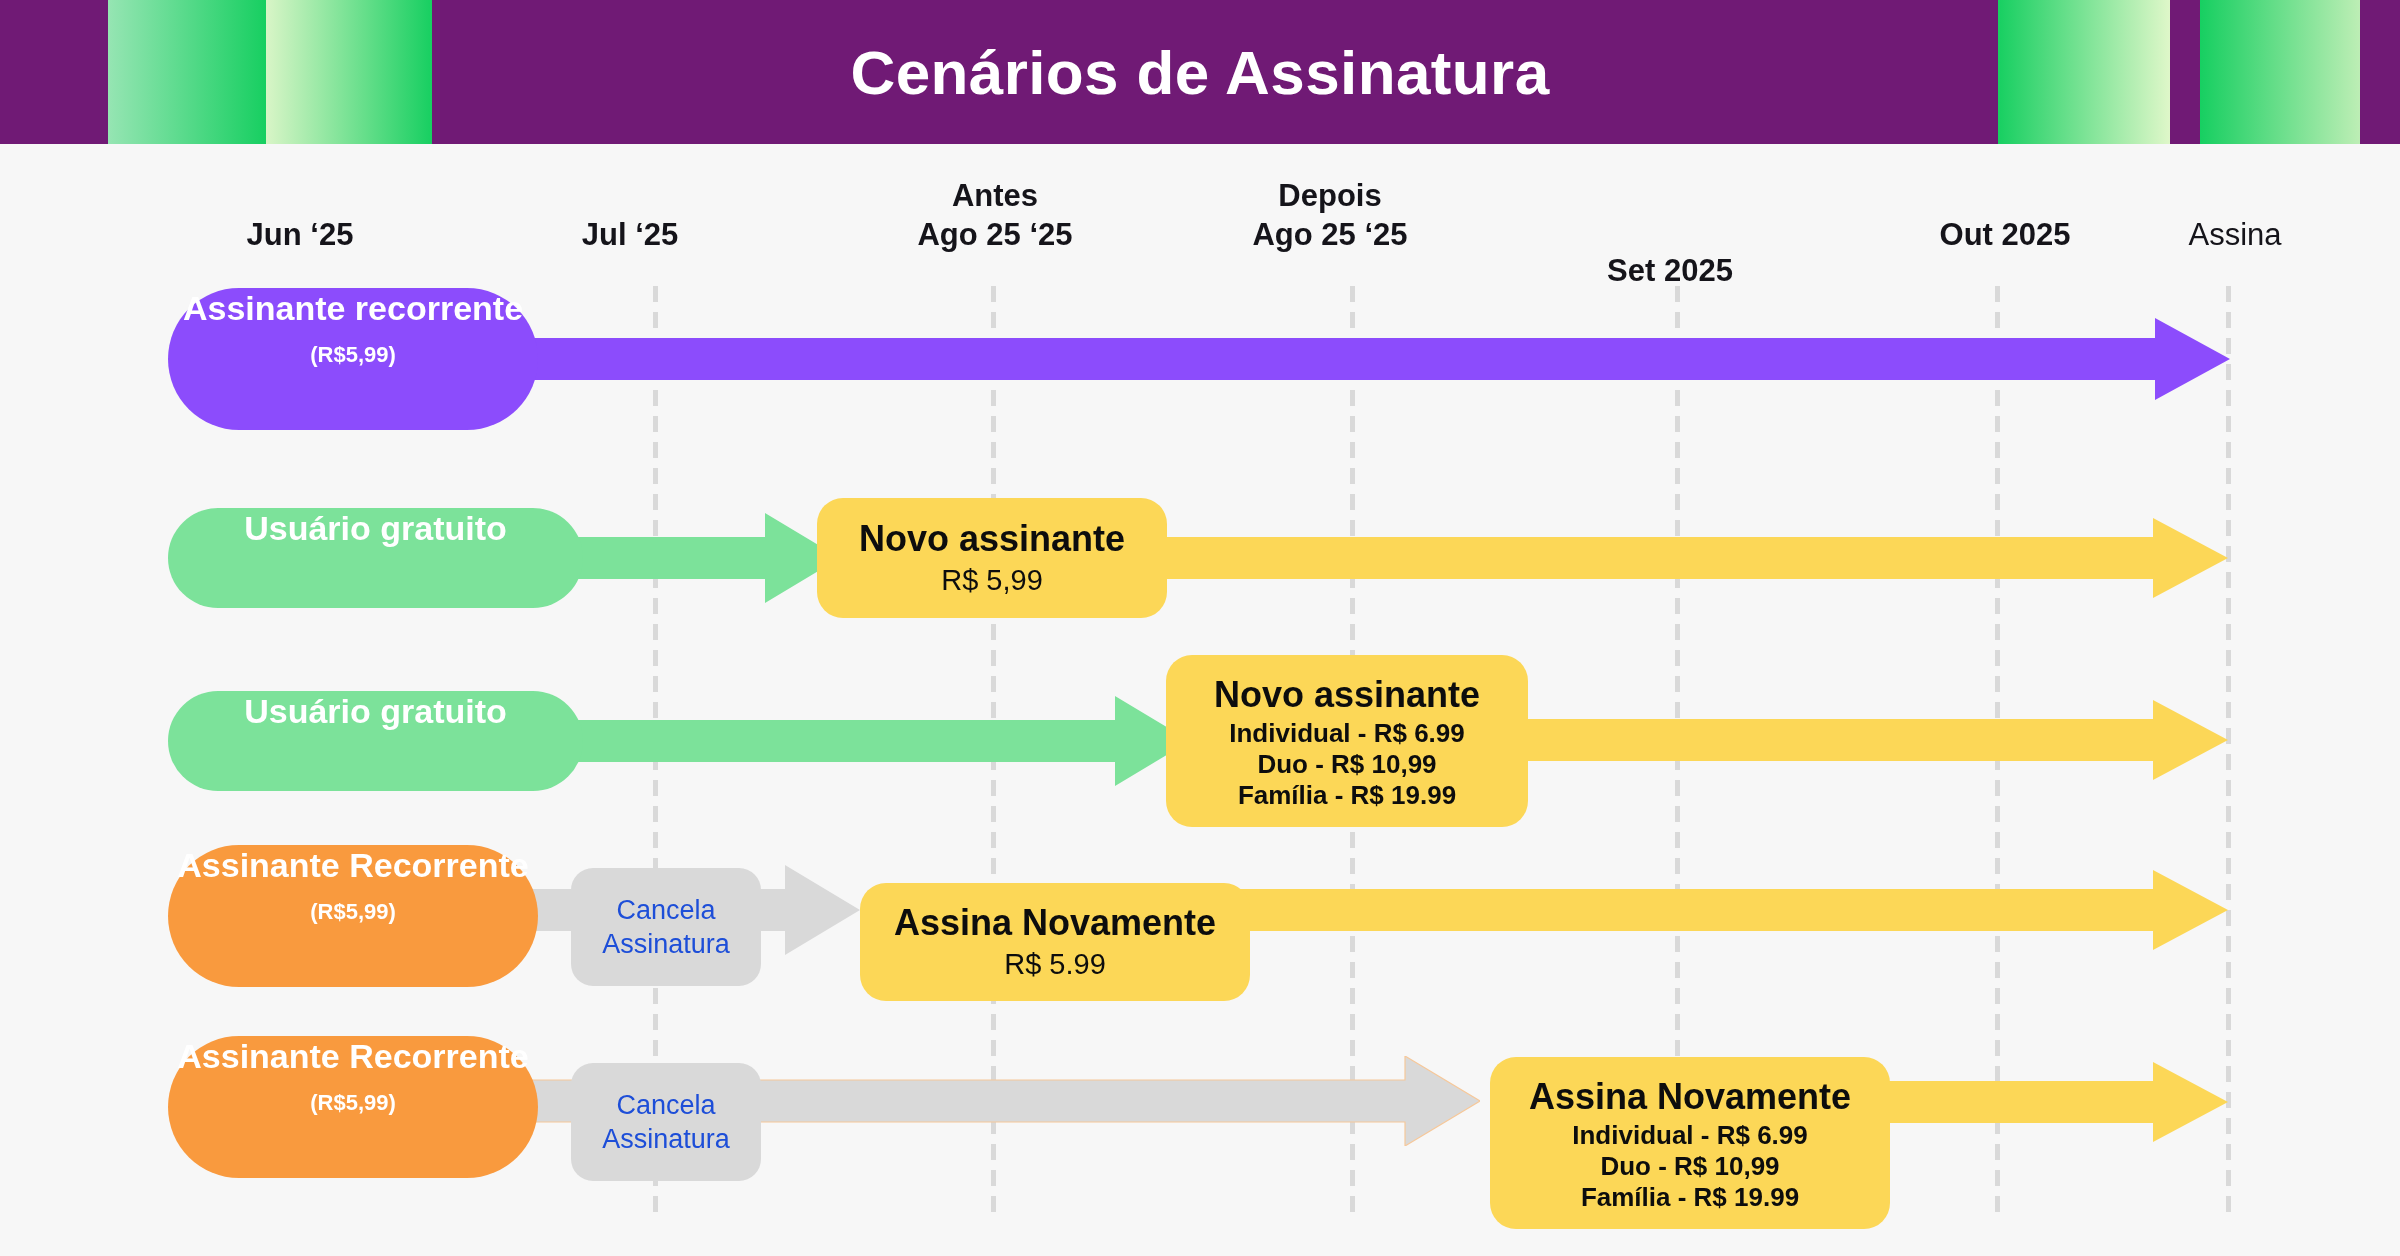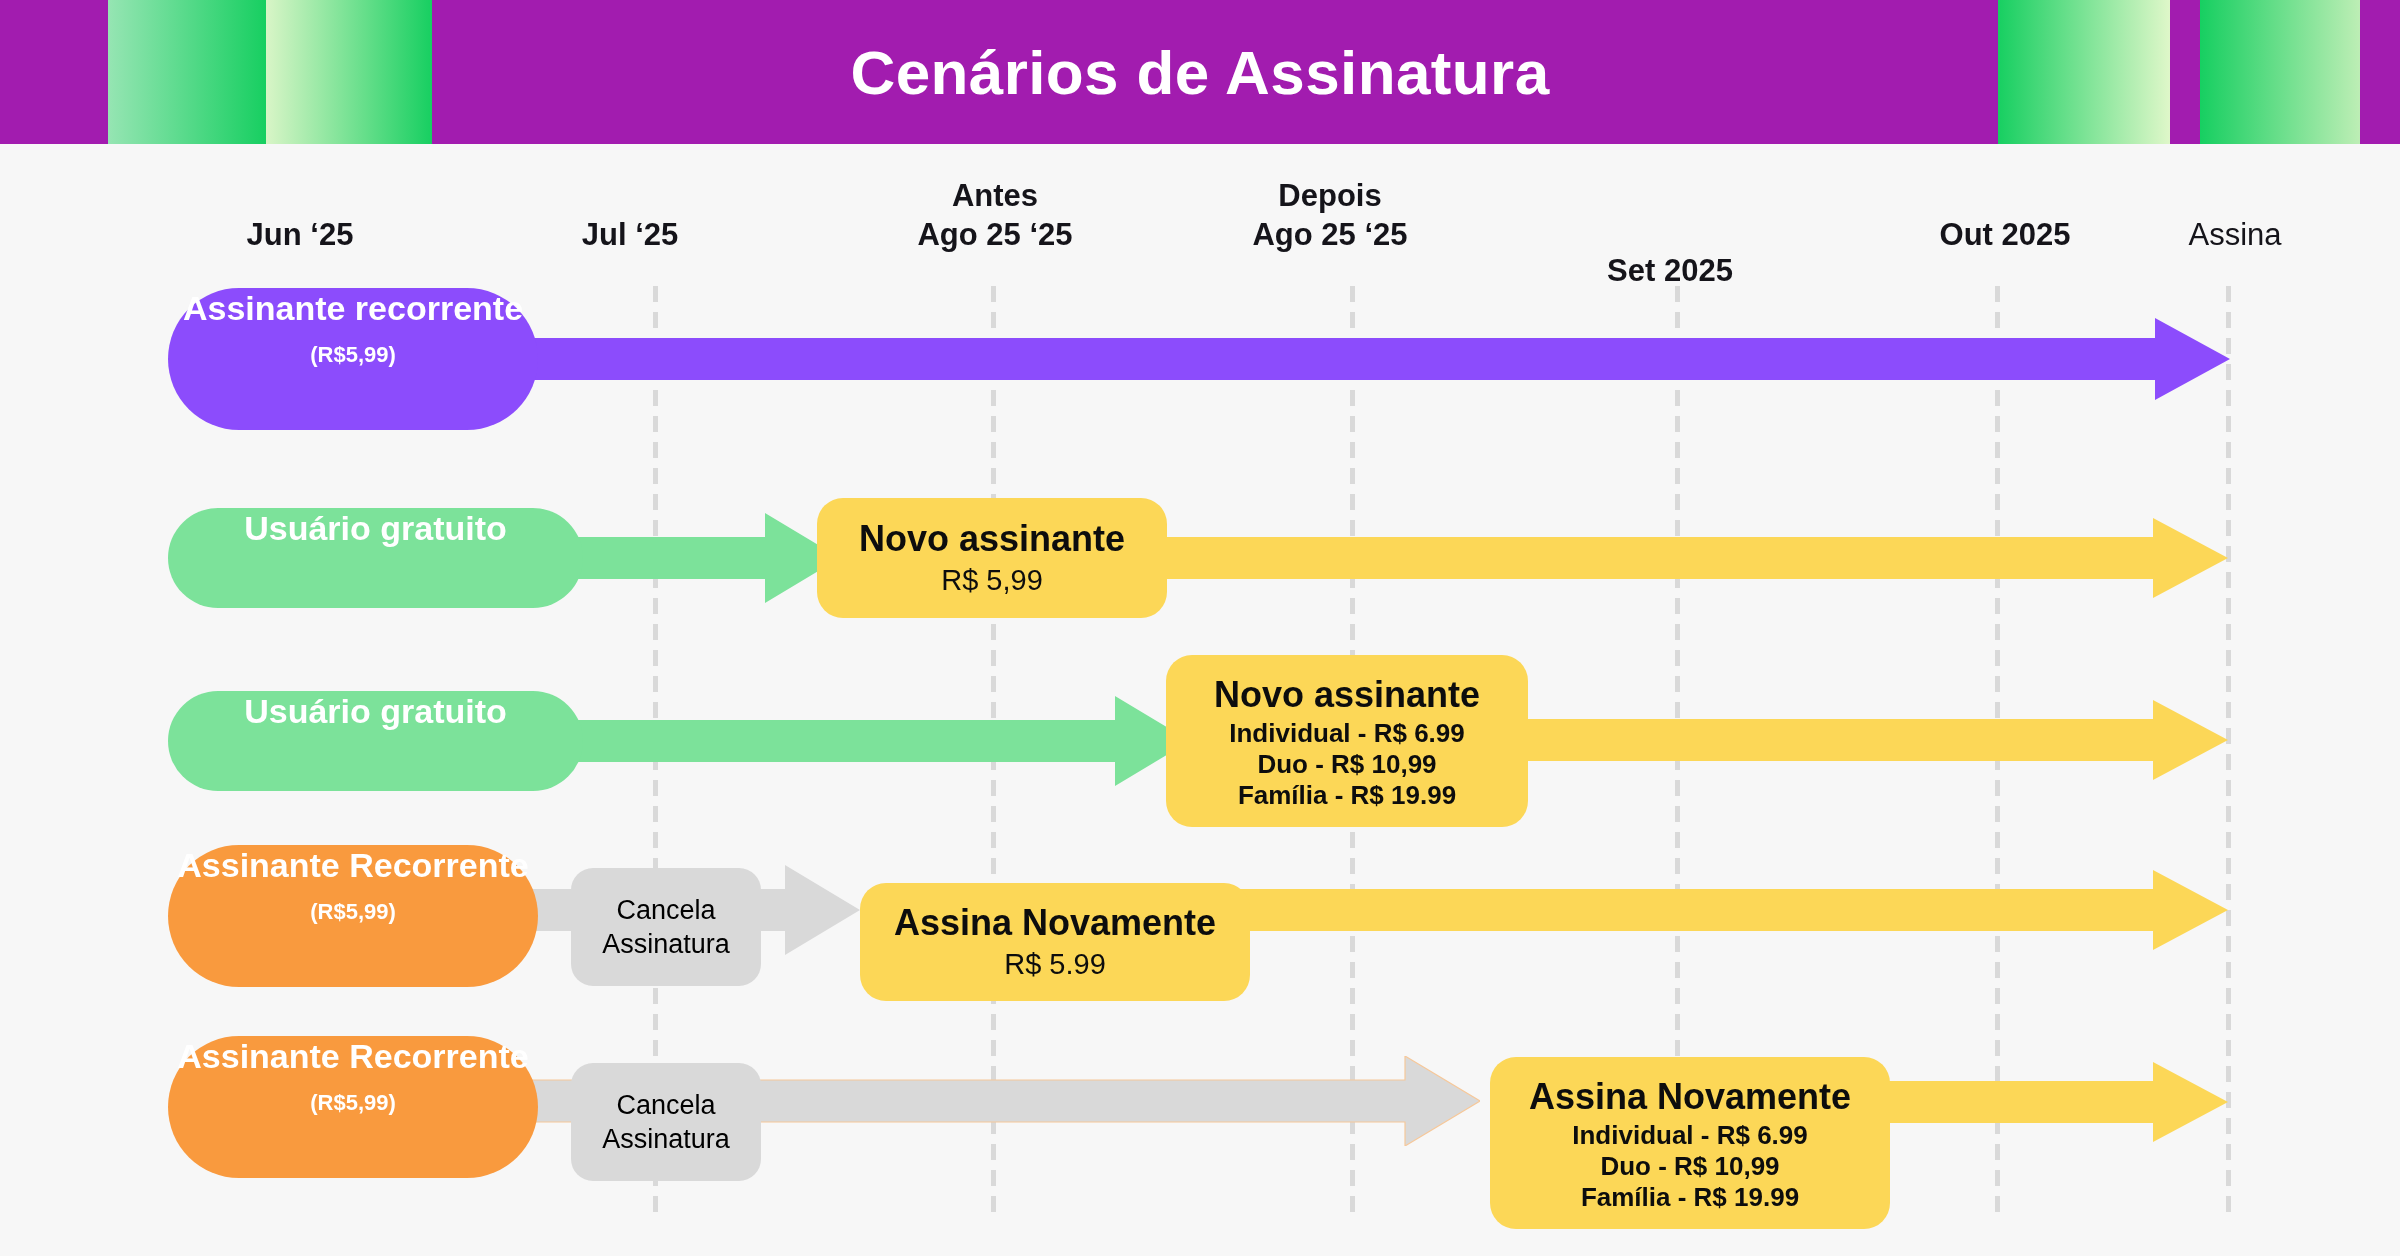--- a/index.html
+++ b/index.html
@@ -7,21 +7,21 @@
     width: 2400px; height: 1256px;
     background: #f7f7f7;
     font-family: "Liberation Sans", sans-serif;
     overflow: hidden;
   }
 
   
   #header {
     position: absolute; left: 0; top: 0;
     width: 2400px; height: 144px;
-    background: #a21caf;
+    background: #701a75;
     overflow: hidden;
   }
   .band { position: absolute; top: 0; height: 144px; }
   .band.b1 { left: 108px;  width: 158px; background: linear-gradient(90deg,#96e5b3 0%, #17cf61 100%); }
   .band.b2 { left: 266px;  width: 166px; background: linear-gradient(90deg,#d9f5c7 0%, #17cf61 100%); }
   .band.b3 { left: 1998px; width: 172px; background: linear-gradient(90deg,#17cf61 0%, #dff7c9 100%); }
   .band.b4 { left: 2200px; width: 160px; background: linear-gradient(90deg,#17cf61 0%, #bdeeb5 100%); }
   #header-title {
     position: absolute; left: 0; top: 0;
     width: 2400px; height: 144px;
@@ -81,21 +81,21 @@
   .box .title { color: #0d0d0d; font-weight: 800; }
   .box .line  { color: #0d0d0d; }
 
   .greybox {
     position: absolute;
     display: flex; flex-direction: column;
     justify-content: center;
     text-align: center;
     background: #d9d9d9;
     border-radius: 22px;
-    color: #000000;
+    color: #1d4ed8;
     font-size: 27px; font-weight: 400; line-height: 34px;
     z-index: 6;
   }
 </style>
 </head>
 <body>
 
 <div id="header">
   <div class="band b1"></div>
   <div class="band b2"></div>

